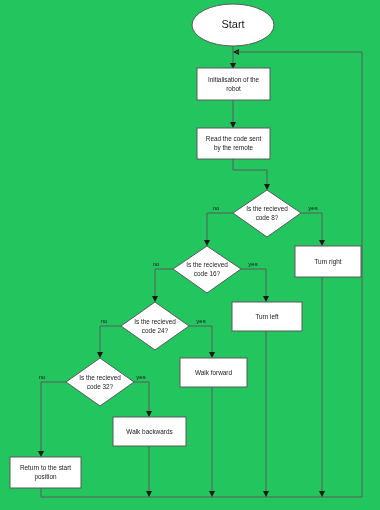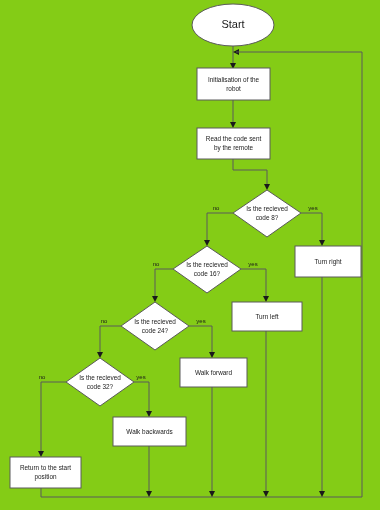--- a/index.html
+++ b/index.html
@@ -10,21 +10,21 @@
   body {
     width: 380px;
     height: 510px;
     font-family: "Liberation Sans", sans-serif;
     overflow: hidden;
   }
   #flowchart-root {
     position: relative;
     width: 380px;
     height: 510px;
-    background: #84cc16;
+    background: #22c55e;
   }
   svg#flow-svg {
     display: block;
     width: 380px;
     height: 510px;
   }
   .node-shape {
     fill: #ffffff;
     stroke: #5a5a5a;
     stroke-width: 1;

